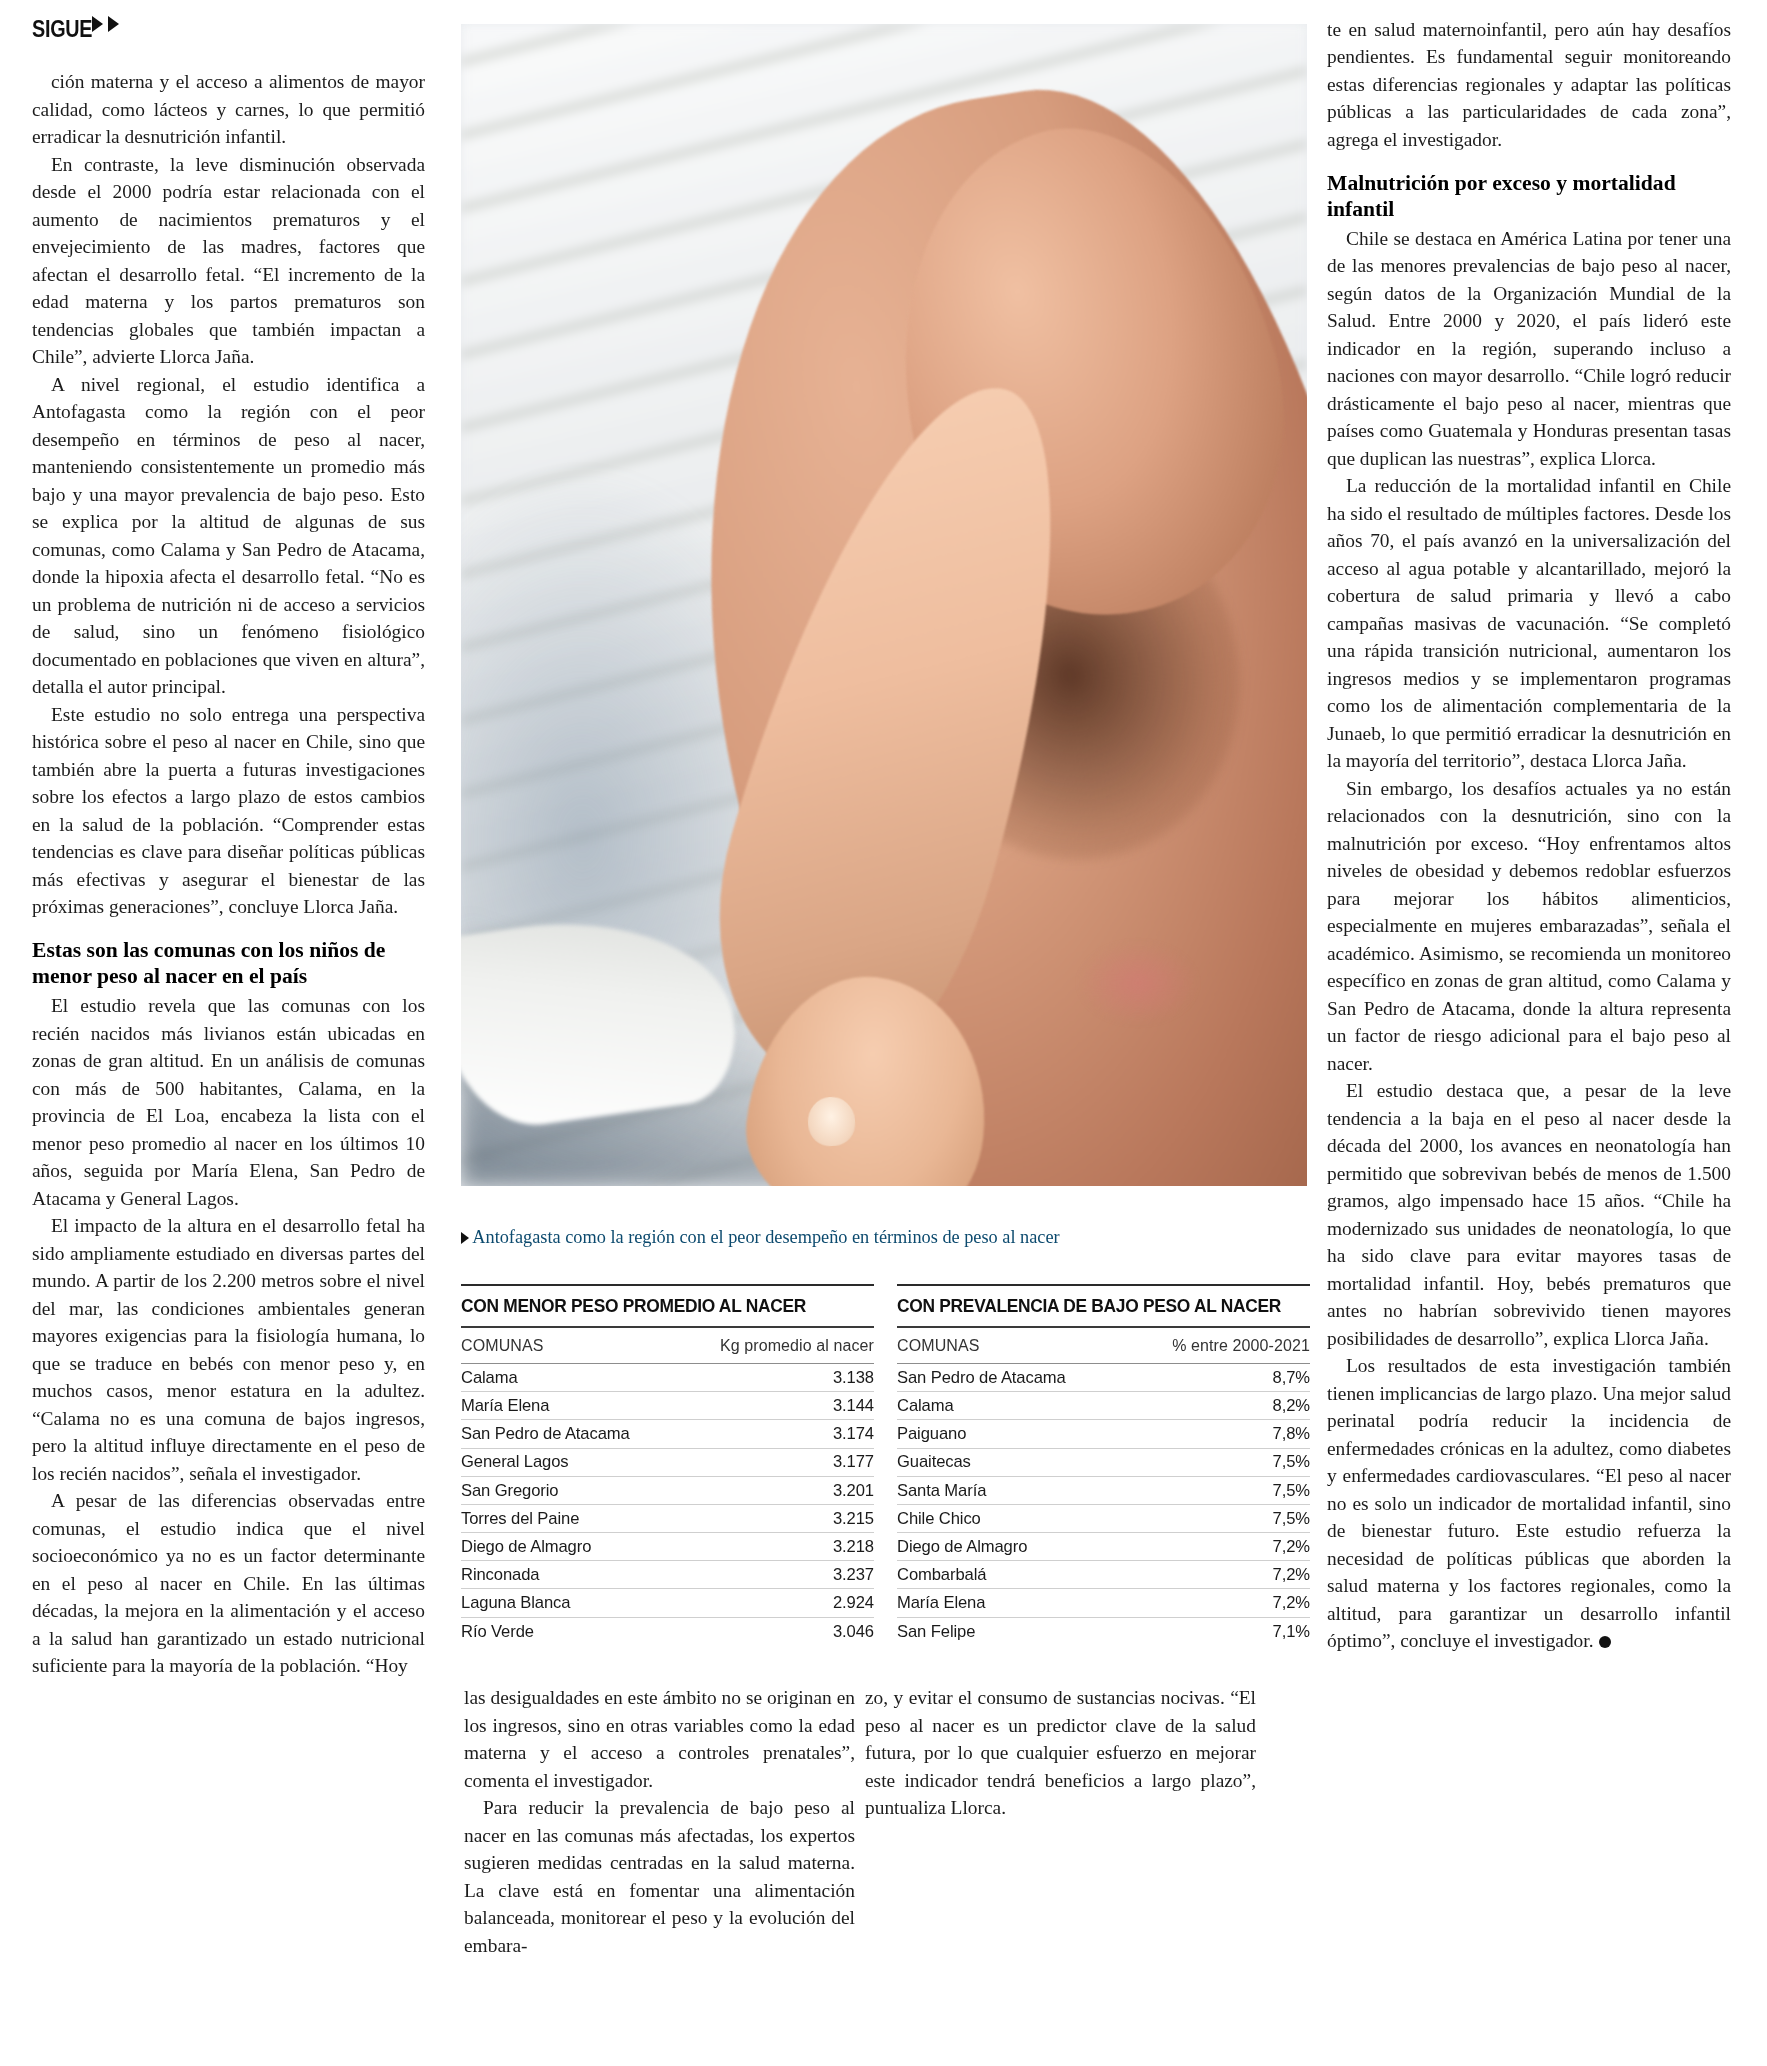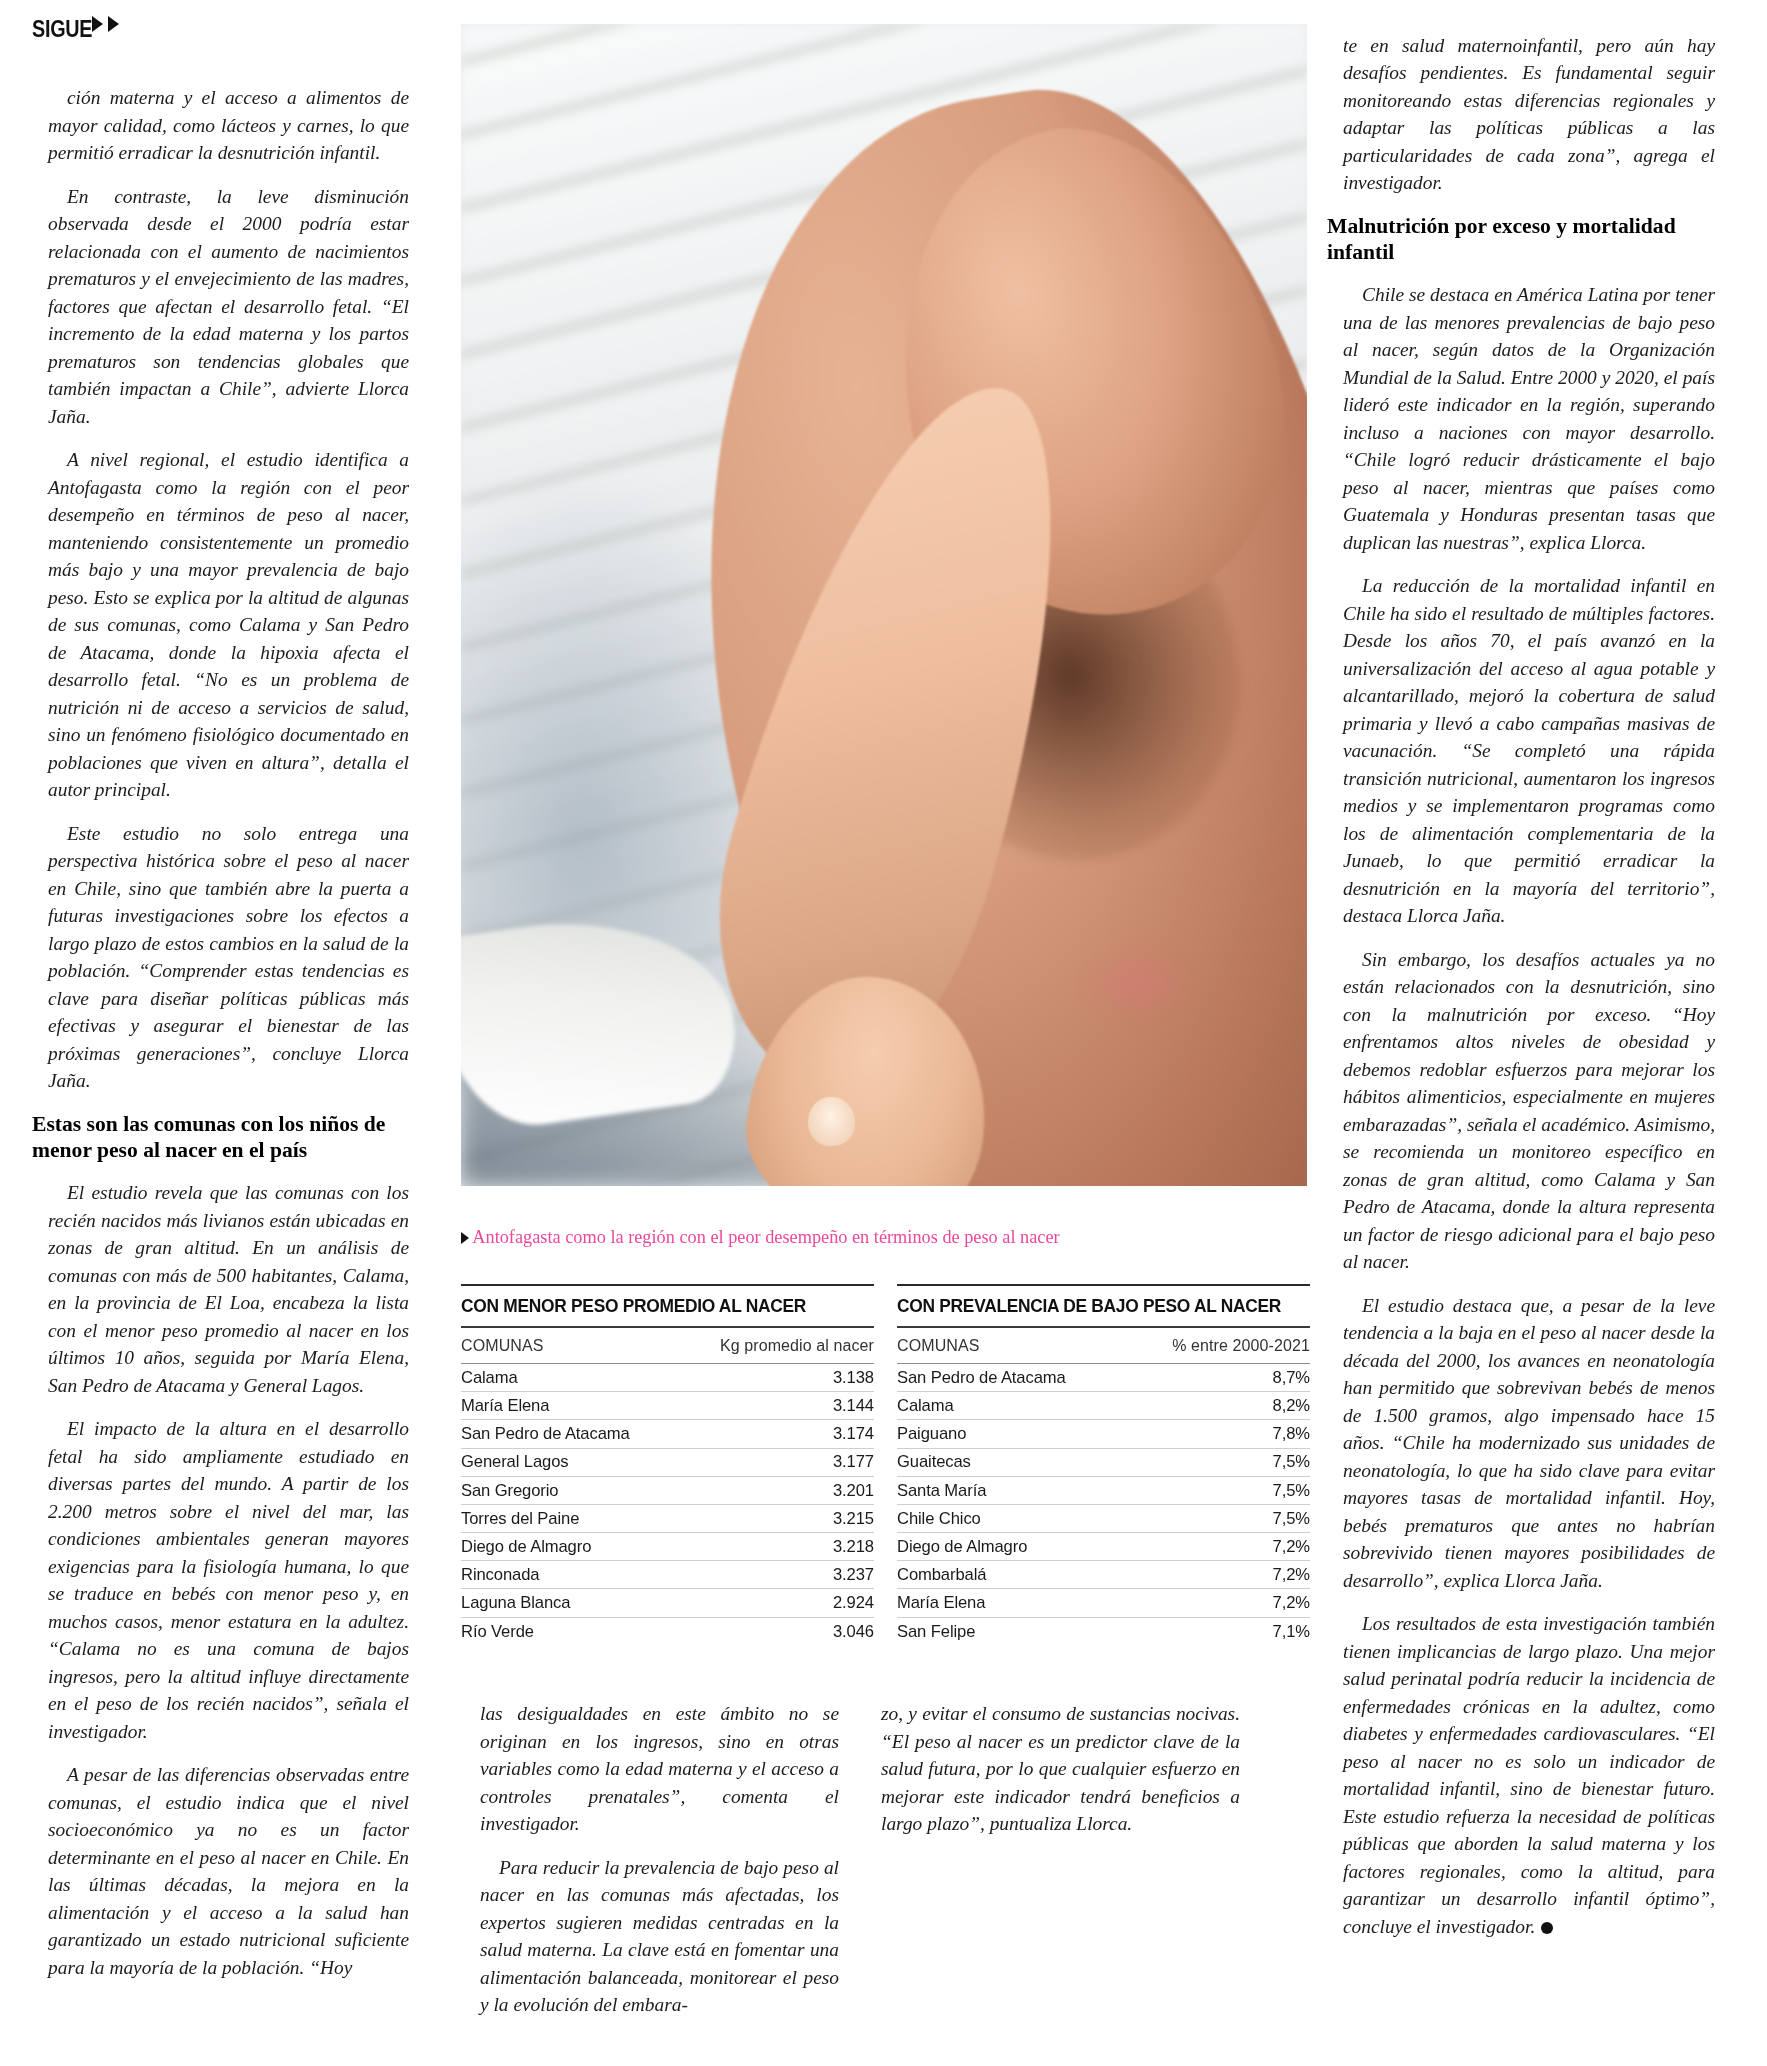--- a/index.html
+++ b/index.html
@@ -24,23 +24,22 @@
   .body-text {
     font-family: "Liberation Serif", "DejaVu Serif", serif;
     font-size: 19.4px;
     line-height: 27.5px;
     text-align: justify;
     text-justify: inter-word;
     hyphens: manual;
     color: #1c1c1c;
   }
   .body-text p {
-    margin: 16px;
+    margin: 0;
     text-indent: 19px;
-    font-style: italic;
   }
   .body-text p.noindent {
     text-indent: 0;
   }
 
   
   #sigue {
     position: absolute;
     left: 32px;
     top: 15.5px;
@@ -205,21 +204,21 @@
 
   
   #caption {
     position: absolute;
     left: 461px;
     top: 1226px;
     width: 850px;
     font-family: "Liberation Serif", "DejaVu Serif", serif;
     font-size: 18.3px;
     line-height: 22px;
-    color: #ec4899;
+    color: #0c4a6e;
     display: flex;
     align-items: center;
     gap: 3.3px;
   }
   #caption .tri-small {
     width: 0; height: 0;
     border-top: 6.1px solid transparent;
     border-bottom: 6.1px solid transparent;
     border-left: 8.9px solid #111;
     flex: 0 0 auto;

